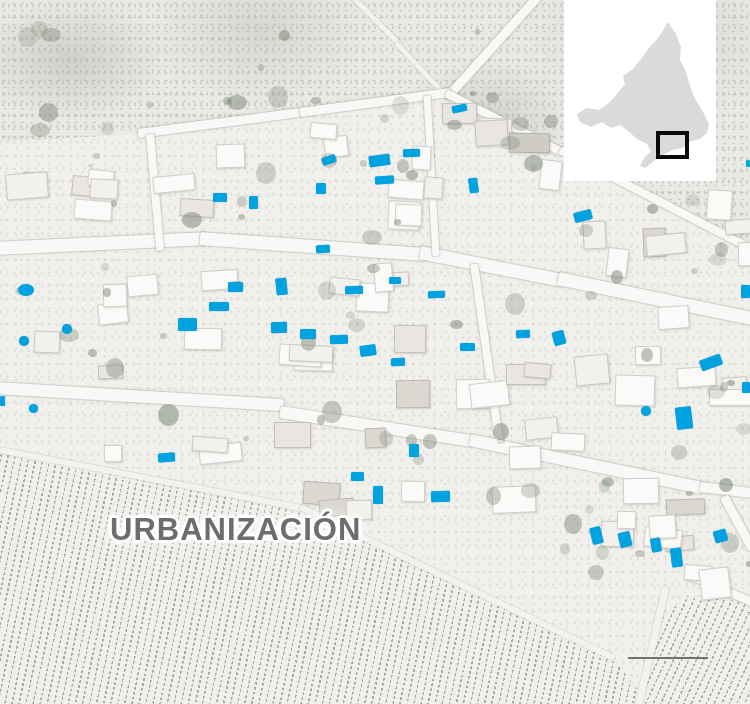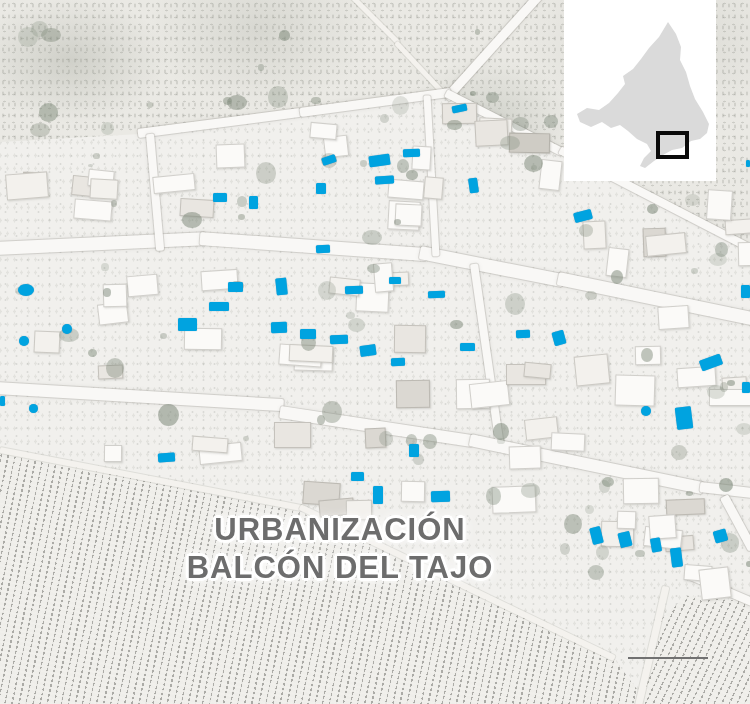--- a/index.html
+++ b/index.html
@@ -57,21 +57,21 @@
   .road.dirt{background:#f4f2ee;box-shadow:0 0 0 1px rgba(150,148,140,.2);}
   
   .bld{position:absolute;border:1px solid rgba(140,138,130,.38);box-shadow:1px 1px 2px rgba(120,118,110,.25);}
   .veg{position:absolute;border-radius:50%;}
   
   .pool{position:absolute;border-radius:1.5px;box-shadow:0 0 1px rgba(0,90,140,.5);}
   .pool.round{border-radius:50%;}
   
   #place-label{
     position:absolute;left:110px;top:511px;width:460px;
-    text-align:center;font-weight:bold;font-size:31px;line-height:38px;
+    font-weight:bold;font-size:31px;line-height:38px;
     letter-spacing:1px;
     text-shadow:
       -2px -2px 0 #fff,2px -2px 0 #fff,-2px 2px 0 #fff,2px 2px 0 #fff,
       0 -3px 0 #fff,0 3px 0 #fff,-3px 0 0 #fff,3px 0 0 #fff,
       0 0 7px #fff,0 0 12px #fff,0 0 16px rgba(255,255,255,.95);
   }
   
   #inset{position:absolute;left:564px;top:0;width:152px;height:181px;background:#ffffff;}
   #inset svg{display:block;}
   
@@ -330,21 +330,20 @@
       <div class="pool" style="left: 0px; top: 396px; width: 5px; height: 10px; transform: rotate(0deg); background: rgb(0, 163, 224);"></div>
       <div class="pool" style="left: 158px; top: 453px; width: 17px; height: 9px; transform: rotate(-4deg); background: rgb(0, 163, 224);"></div>
       <div class="pool" style="left: 409px; top: 444px; width: 10px; height: 13px; transform: rotate(0deg); background: rgb(0, 163, 224);"></div>
       <div class="pool" style="left: 351px; top: 472px; width: 13px; height: 9px; transform: rotate(0deg); background: rgb(0, 163, 224);"></div>
       <div class="pool" style="left: 373px; top: 486px; width: 10px; height: 18px; transform: rotate(0deg); background: rgb(0, 163, 224);"></div>
       <div class="pool" style="left: 431px; top: 491px; width: 19px; height: 11px; transform: rotate(-2deg); background: rgb(0, 163, 224);"></div>
     </div>
 
   <div id="place-label" style="color: rgb(109, 109, 109);">
     <div>URBANIZACIÓN</div>
-    <div>BALCÓN DEL TAJO</div>
   </div>
 
   <div id="inset" style="background: rgb(255, 255, 255);">
     <svg width="152" height="181" viewBox="0 0 152 181">
       <polygon id="region-shape" points="104,22 112,34 117,47 116,60 122,72 126,86 131,99 139,112 145,124 143,133 136,139 127,141 118,148 108,150 99,155 90,161 81,168 76,166 80,158 87,151 83,144 73,139 64,131 56,125 47,128 38,122 27,127 16,122 13,114 23,108 35,110 45,103 54,93 61,84 59,76 69,69 77,59 85,48 95,37" fill="#DADADA"></polygon>
       <rect id="inset-marker" fill="none" stroke-width="4" x="94" y="133" width="29" height="24" stroke="#0A0A0A"></rect>
     </svg>
   </div>
 
   <div id="scale-bar" style="background: rgb(113, 113, 113); width: 80px;"></div>

